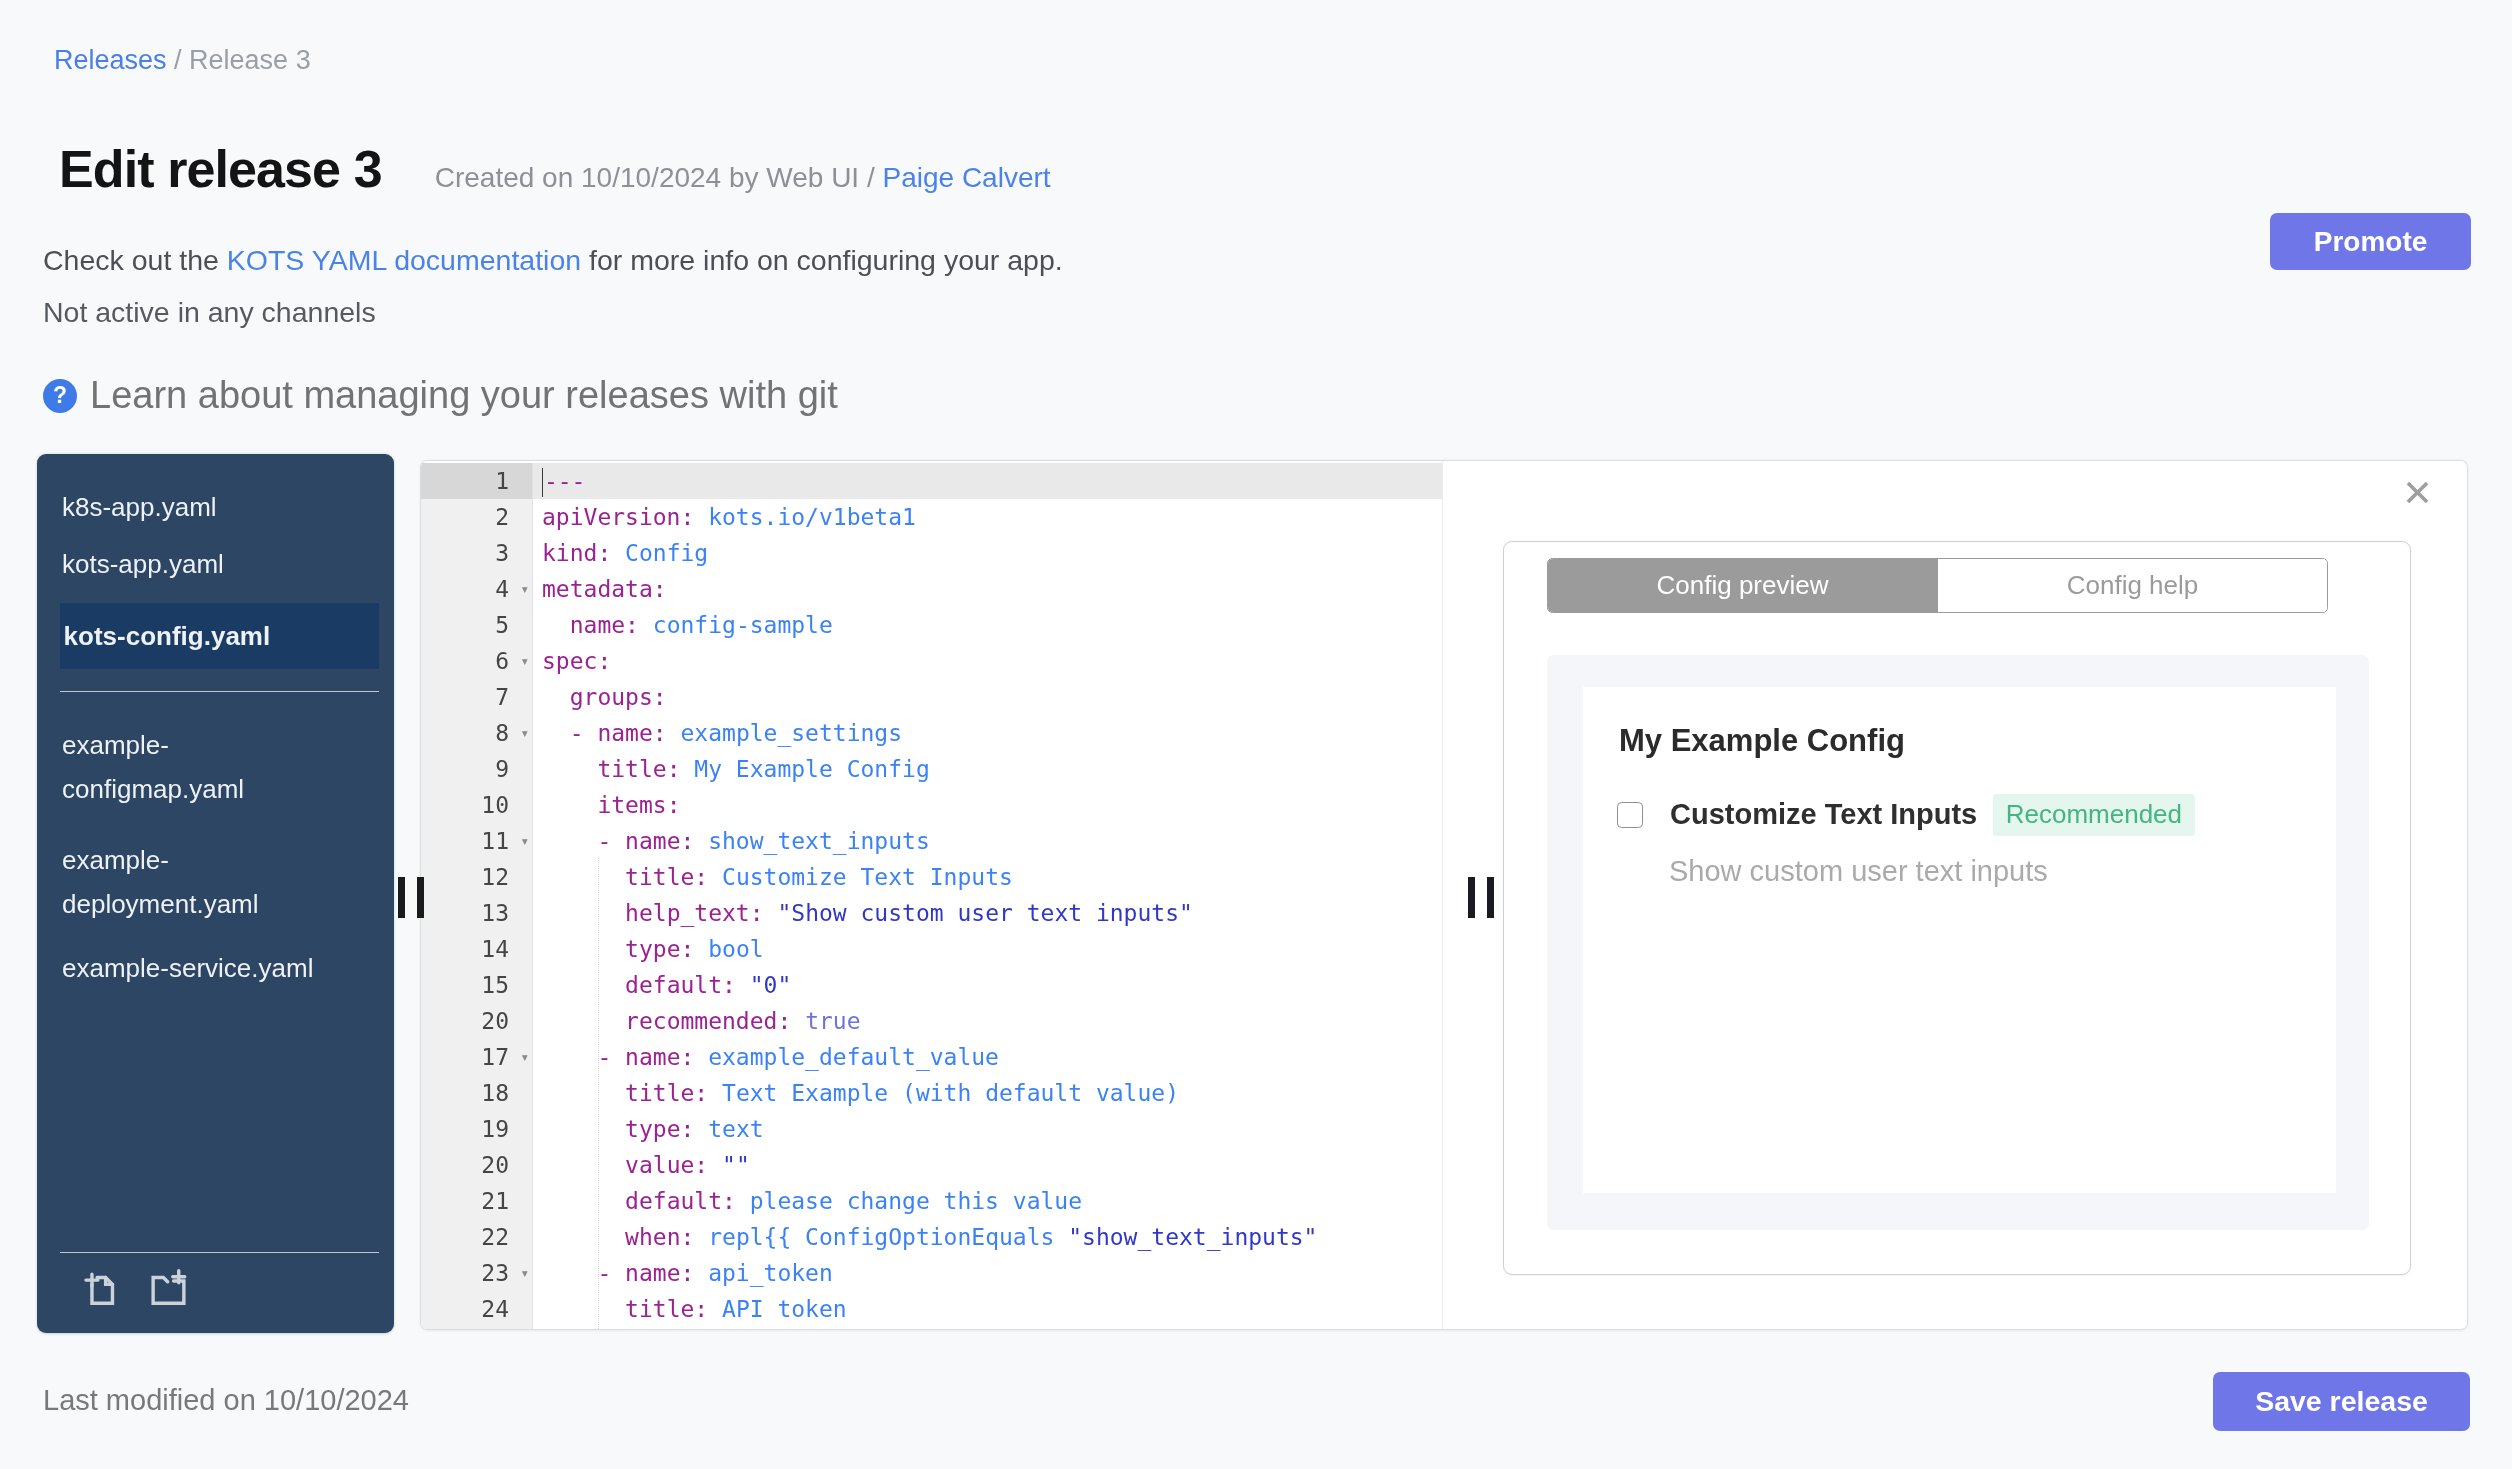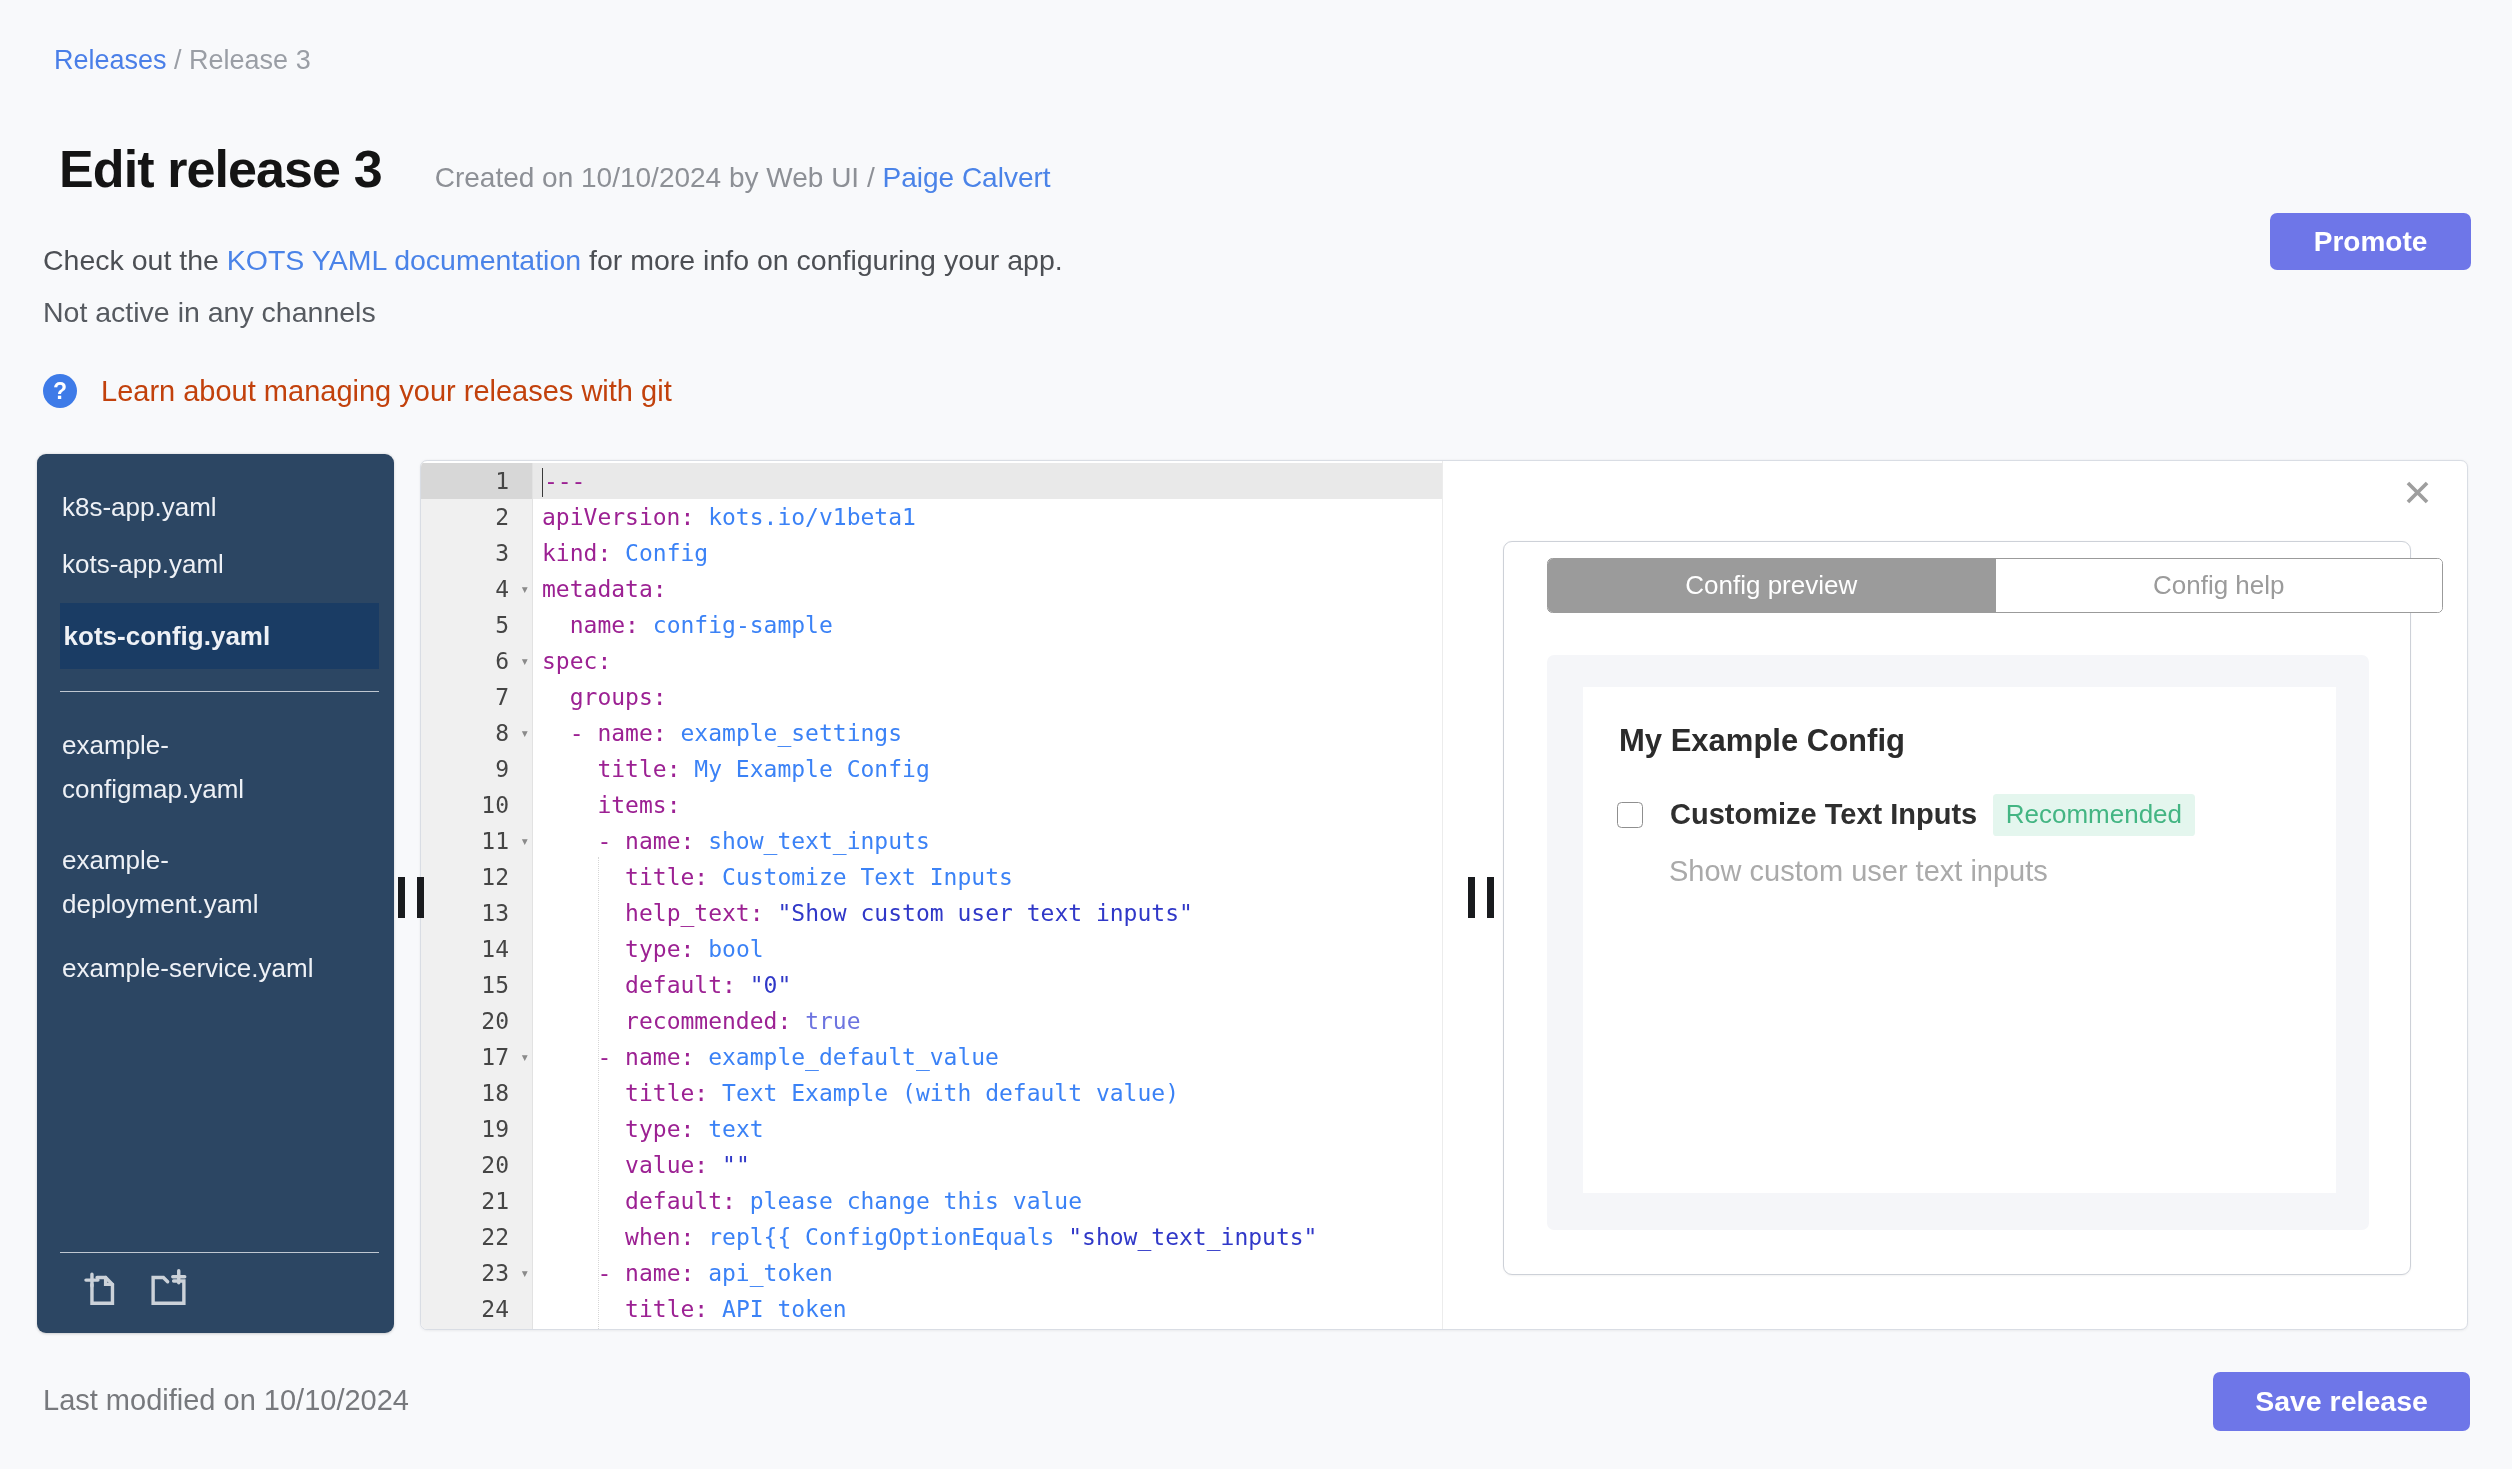--- a/index.html
+++ b/index.html
@@ -19,21 +19,21 @@
   .titlebar{position:absolute;left:43px;top:121px;display:flex;align-items:baseline;}
   .titlebar h1{margin:16px;font-size:52px;font-weight:bold;color:#141414;letter-spacing:-0.9px;line-height:64px;}
   .created{font-size:28px;color:#8d9096;margin-left:37px;}
 
   .docs-line{position:absolute;left:43px;top:244px;font-size:28.5px;color:#4c4f54;}
   .channel-status{position:absolute;left:43px;top:296px;font-size:28.5px;color:#565a60;}
 
   .git-row{position:absolute;left:43px;top:374px;display:flex;align-items:center;}
   .help-badge{width:34px;height:34px;border-radius:50%;background:#3e7be8;color:#fff;
     font-size:23px;font-weight:bold;display:flex;align-items:center;justify-content:center;flex:none;}
-  .git-link{margin-left:24px;font-size:29px;color:#c2410c;cursor:pointer;}
+  .git-link{margin-left:13px;font-size:38px;color:#737373;cursor:pointer;}
 
   .btn{background:#6e76e8;color:#fff;border:none;border-radius:7.1px;font-weight:bold;
     font-family:"Liberation Sans",sans-serif;cursor:pointer;display:flex;align-items:center;justify-content:center;}
   .promote-btn{position:absolute;left:2270px;top:213px;width:201px;height:57px;font-size:28px;}
   .save-btn{position:absolute;left:2213px;top:1372px;width:257px;height:59px;font-size:28.5px;}
 
   
   .sidebar{position:absolute;left:37px;top:454px;width:357px;height:879px;background:#2c4663;
     border-radius:9px;color:#eef1f6;box-shadow:0 0.9px 2.7px rgba(0,0,0,.18);padding-top:25px;box-sizing:border-box;}
   .file-item{font-size:26px;line-height:30px;padding:13.4px 10.7px 13.4px 25px;cursor:pointer;}
@@ -68,21 +68,21 @@
 
   
   .handle{position:absolute;top:877px;display:flex;gap:11.6px;cursor:col-resize;}
   .handle i{display:block;width:7.1px;height:41px;background:#191b1e;}
 
   
   .preview{position:absolute;left:1023px;top:0;right:0;bottom:0;}
   .close-x{position:absolute;top:14.3px;right:34px;font-size:37px;color:#9e9e9e;line-height:1;cursor:pointer;}
   .preview-box{position:absolute;left:59px;top:80px;width:908px;height:734px;border:0.9px solid #cdd1d8;
     border-radius:9px;background:#fff;box-shadow:0 0.9px 1.8px rgba(0,0,0,.05);box-sizing:border-box;}
-  .tabbar{position:absolute;left:43px;top:16px;width:896px;height:55px;display:flex;
+  .tabbar{position:absolute;left:43px;top:16px;width:781px;height:55px;display:flex;
     border:0.9px solid #9b9b9b;border-radius:5.3px;overflow:hidden;box-sizing:border-box;}
   .tab{flex:1;display:flex;align-items:center;justify-content:center;font-size:26px;color:#9b9b9b;
     background:#fff;cursor:pointer;}
   .tab + .tab{border-left:0.9px solid #9b9b9b;}
   .tab.active{background:#9b9b9b;color:#fff;}
   .preview-gray{position:absolute;left:43px;top:113px;width:822px;height:575px;background:#f5f6f9;border-radius:7.1px;}
   .preview-card{position:absolute;left:36px;top:32px;width:753px;height:506px;background:#fff;}
   .card-title{position:absolute;left:36px;top:36px;font-size:31px;font-weight:bold;color:#2b2b2b;}
   .cfg-row{position:absolute;left:34px;top:107px;display:flex;align-items:center;}
   .checkbox{width:24px;height:24px;border:1.8px solid #8f8f8f;border-radius:4.5px;background:#fff;flex:none;cursor:pointer;}

